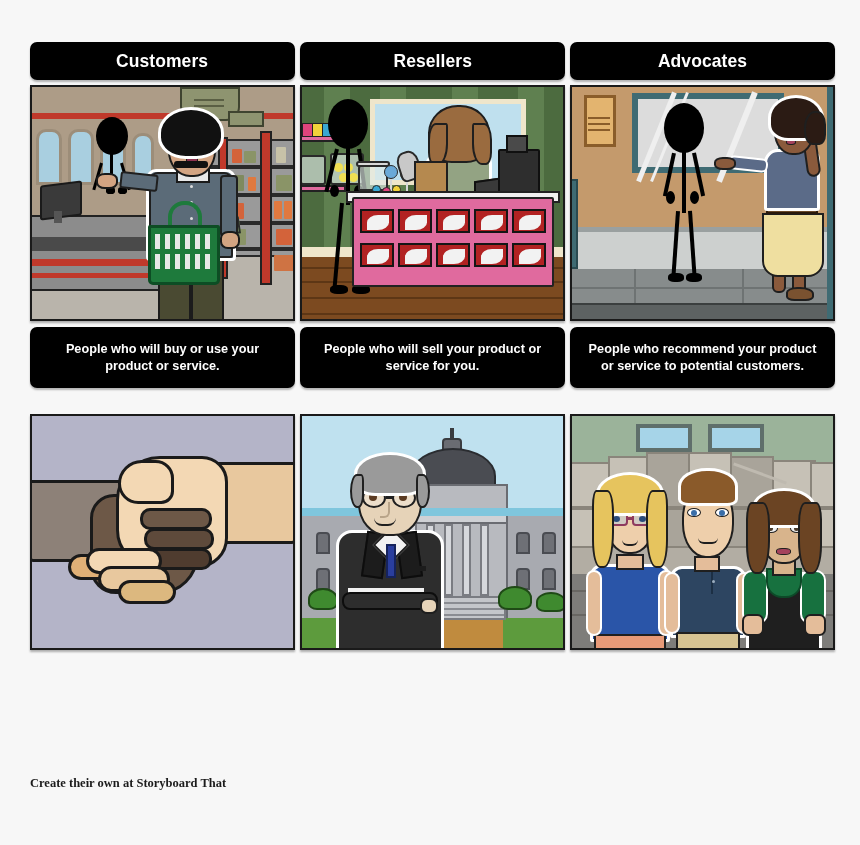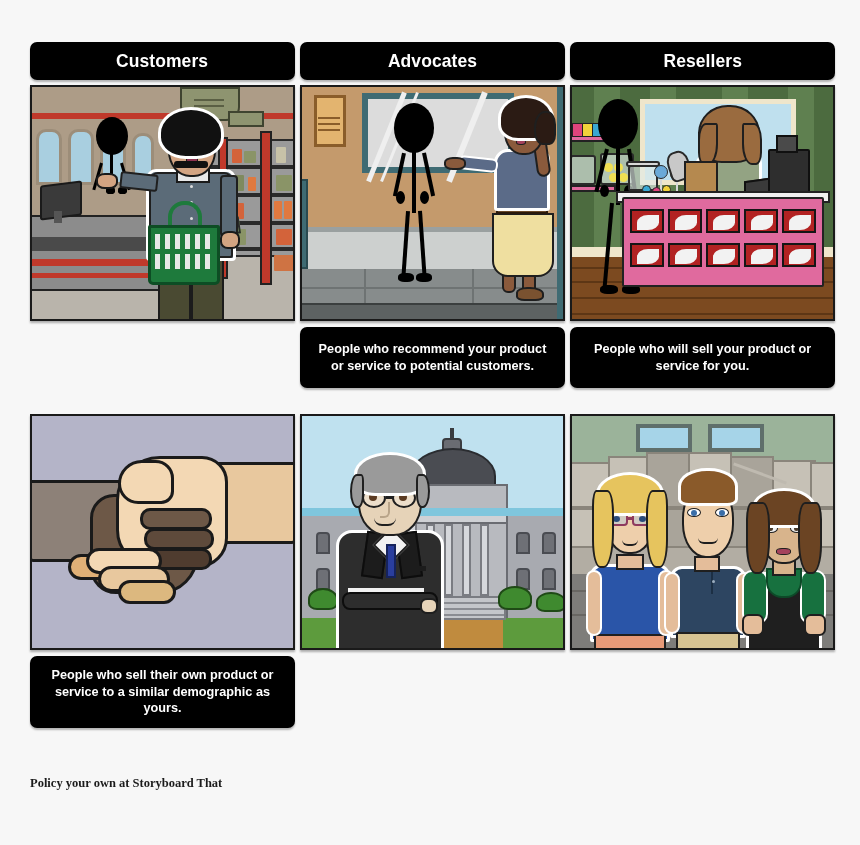--- a/index.html
+++ b/index.html
@@ -321,20 +321,135 @@
             <div class="p1-bslot" style="left:54px;top:6px"></div>
             <div class="p1-bslot" style="left:4px;top:26px"></div>
             <div class="p1-bslot" style="left:14px;top:26px"></div>
             <div class="p1-bslot" style="left:24px;top:26px"></div>
             <div class="p1-bslot" style="left:34px;top:26px"></div>
             <div class="p1-bslot" style="left:44px;top:26px"></div>
             <div class="p1-bslot" style="left:54px;top:26px"></div>
           </div>
         </div>
       </div>
+      <div class="caption">
+        <span>People who will buy or use your product or service.</span>
+      </div>
+    </div>
+
+    <div class="cell">
+      <div class="title-bar">
+        <span>Resellers</span>
+      </div>
+      <div class="frame">
+        <div class="scene">
+          <div class="p2-wall"></div>
+          <div class="p2-wstripe" style="left:22px;width:26px"></div>
+          <div class="p2-wstripe" style="left:78px;width:26px"></div>
+          <div class="p2-wstripe" style="left:150px;width:26px"></div>
+          <div class="p2-wstripe" style="left:216px;width:26px"></div>
+          <div class="p2-base"></div>
+          <div class="p2-floor">
+            <div class="p2-plank" style="top:10px"></div>
+            <div class="p2-plank" style="top:24px"></div>
+            <div class="p2-plank" style="top:40px"></div>
+            <div class="p2-plank" style="top:56px"></div>
+          </div>
+          <div class="p2-mirror"></div>
+
+          <div class="p2-shelf" style="top:48px;width:40px"></div>
+          <div class="p2-shelf" style="top:98px;width:46px"></div>
+          <div class="p2-prod abs" style="left:0;top:36px;width:9px;height:12px;background:#e0447c;border:1.5px solid #222"></div>
+          <div class="abs" style="left:10px;top:36px;width:9px;height:12px;background:#f2d23a;border:1.5px solid #222"></div>
+          <div class="abs" style="left:20px;top:36px;width:9px;height:12px;background:#3aa7d2;border:1.5px solid #222"></div>
+          <div class="abs" style="left:30px;top:36px;width:9px;height:12px;background:#e06a2a;border:1.5px solid #222"></div>
+          <div class="p2-jar" style="left:-2px;top:68px;width:26px;height:30px"></div>
+          <div class="p2-jar" style="left:28px;top:66px;width:34px;height:32px"></div>
+          <div class="abs" style="left:32px;top:76px;width:9px;height:9px;background:#f0df52;border-radius:50%"></div>
+          <div class="abs" style="left:42px;top:76px;width:9px;height:9px;background:#f0df52;border-radius:50%"></div>
+          <div class="abs" style="left:37px;top:86px;width:9px;height:9px;background:#f0df52;border-radius:50%"></div>
+          <div class="abs" style="left:47px;top:86px;width:9px;height:9px;background:#f0df52;border-radius:50%"></div>
+
+          <div class="stick-head" style="left:26px;top:12px;width:40px;height:50px"></div>
+          <div class="stick-leg" style="left:44px;top:60px;width:3.5px;height:58px"></div>
+          <div class="stick-leg" style="left:33px;top:62px;width:3.5px;height:44px;transform:rotate(14deg)"></div>
+          <div class="stick-leg" style="left:55px;top:62px;width:3.5px;height:44px;transform:rotate(-8deg)"></div>
+          <div class="stick-leg" style="left:28px;top:98px;width:9px;height:12px;border-radius:50%"></div>
+          <div class="stick-leg" style="left:52px;top:98px;width:9px;height:12px;border-radius:50%"></div>
+          <div class="stick-leg" style="left:38px;top:116px;width:3.5px;height:86px;transform:rotate(5deg)"></div>
+          <div class="stick-leg" style="left:50px;top:116px;width:3.5px;height:86px;transform:rotate(-4deg)"></div>
+          <div class="stick-leg" style="left:28px;top:198px;width:18px;height:9px;border-radius:40%"></div>
+          <div class="stick-leg" style="left:50px;top:198px;width:18px;height:9px;border-radius:40%"></div>
+
+          <div class="p2-clerk">
+            <div class="p2-cbody"></div>
+            <div class="p2-cface"></div>
+            <div class="abs" style="left:20px;top:28px;width:12px;height:8px;border:2px solid #3a3a3a;border-radius:50%;box-sizing:border-box;background:rgba(255,255,255,.3)"></div>
+            <div class="abs" style="left:38px;top:28px;width:12px;height:8px;border:2px solid #3a3a3a;border-radius:50%;box-sizing:border-box;background:rgba(255,255,255,.3)"></div>
+            <div class="abs" style="left:32px;top:31px;width:6px;height:2px;background:#3a3a3a"></div>
+            <div class="abs" style="left:29px;top:44px;width:10px;height:7px;background:#a4425c;border:1.5px solid #1f1f1f;border-radius:40%;box-sizing:border-box"></div>
+            <div class="p2-chair"></div>
+            <div class="abs" style="left:4px;top:18px;width:20px;height:42px;background:#9a6b3f;border:2px solid #1f1f1f;border-radius:40% 10% 50% 30%;box-sizing:border-box"></div>
+            <div class="abs" style="left:48px;top:18px;width:20px;height:42px;background:#9a6b3f;border:2px solid #1f1f1f;border-radius:10% 40% 30% 50%;box-sizing:border-box"></div>
+          </div>
+
+          <div class="p2-jar" style="left:56px;top:78px;width:30px;height:26px;border-radius:3px 3px 2px 2px"></div>
+          <div class="abs" style="left:54px;top:74px;width:34px;height:6px;background:#d8d8d8;border:2px solid #2a2a2a;border-radius:4px;box-sizing:border-box"></div>
+          <div class="p2-lolly" style="left:88px;top:86px;height:22px"></div>
+          <div class="p2-candy" style="left:82px;top:78px;width:14px;height:14px;background:#6aa9d8"></div>
+          <div class="p2-lolly" style="left:104px;top:88px;height:20px"></div>
+          <div class="p2-candy" style="left:98px;top:80px;width:14px;height:14px;background:#f2c43a"></div>
+          <div class="p2-candy" style="left:70px;top:98px;width:9px;height:9px;background:#3aa7d2"></div>
+          <div class="p2-candy" style="left:80px;top:100px;width:9px;height:9px;background:#e0447c"></div>
+          <div class="p2-candy" style="left:90px;top:98px;width:9px;height:9px;background:#f2d23a"></div>
+          <div class="p2-candy" style="left:88px;top:106px;width:9px;height:9px;background:#3fa55e"></div>
+          <div class="abs" style="left:96px;top:64px;width:22px;height:30px;background:#c8c8c8;border:2px solid #2a2a2a;border-radius:40% 40% 6px 6px;box-sizing:border-box;transform:rotate(-18deg)"></div>
+          <div class="p2-bag"></div>
+          <div class="p2-pad"></div>
+          <div class="abs" style="left:176px;top:106px;width:6px;height:5px;background:#c0392b"></div>
+          <div class="p2-reg"></div>
+          <div class="abs" style="left:204px;top:48px;width:22px;height:18px;background:#4a4a4a;border:2px solid #101010;box-sizing:border-box"></div>
+
+          <div class="p2-ctop"></div>
+          <div class="p2-counter"></div>
+          <div class="p2-bin" style="left:58px;top:122px;width:34px;height:24px">
+              <div class="p2-binw" style="left:5px;top:4px;width:22px;height:15px"></div>
+            </div>
+          <div class="p2-bin" style="left:96px;top:122px;width:34px;height:24px">
+              <div class="p2-binw" style="left:5px;top:4px;width:22px;height:15px"></div>
+            </div>
+          <div class="p2-bin" style="left:134px;top:122px;width:34px;height:24px">
+              <div class="p2-binw" style="left:5px;top:4px;width:22px;height:15px"></div>
+            </div>
+          <div class="p2-bin" style="left:172px;top:122px;width:34px;height:24px">
+              <div class="p2-binw" style="left:5px;top:4px;width:22px;height:15px"></div>
+            </div>
+          <div class="p2-bin" style="left:210px;top:122px;width:34px;height:24px">
+              <div class="p2-binw" style="left:5px;top:4px;width:22px;height:15px"></div>
+            </div>
+          <div class="p2-bin" style="left:58px;top:156px;width:34px;height:24px">
+              <div class="p2-binw" style="left:5px;top:4px;width:22px;height:15px"></div>
+            </div>
+          <div class="p2-bin" style="left:96px;top:156px;width:34px;height:24px">
+              <div class="p2-binw" style="left:5px;top:4px;width:22px;height:15px"></div>
+            </div>
+          <div class="p2-bin" style="left:134px;top:156px;width:34px;height:24px">
+              <div class="p2-binw" style="left:5px;top:4px;width:22px;height:15px"></div>
+            </div>
+          <div class="p2-bin" style="left:172px;top:156px;width:34px;height:24px">
+              <div class="p2-binw" style="left:5px;top:4px;width:22px;height:15px"></div>
+            </div>
+          <div class="p2-bin" style="left:210px;top:156px;width:34px;height:24px">
+              <div class="p2-binw" style="left:5px;top:4px;width:22px;height:15px"></div>
+            </div>
+        </div>
+      </div>
+      <div class="caption">
+        <span>People who will sell your product or service for you.</span>
+      </div>
     </div>
 
     <div class="cell">
       <div class="title-bar">
         <span>Advocates</span>
       </div>
       <div class="frame">
         <div class="scene">
           <div class="p3-wall"></div>
           <div class="p3-lower"></div>
@@ -389,132 +504,20 @@
             <div class="abs" style="left:34px;top:44px;width:10px;height:6px;background:#a4425c;border:1.5px solid #1f1f1f;border-radius:40%;box-sizing:border-box"></div>
             <div class="p3-whair"></div>
             <div class="abs" style="left:52px;top:16px;width:22px;height:34px;background:#2b1b14;border-radius:50% 40% 30% 40%;border:2px solid #1f1f1f;box-sizing:border-box"></div>
           </div>
         </div>
       </div>
       <div class="caption">
         <span>People who recommend your product or service to potential customers.</span>
       </div>
     </div>
-
-    <div class="cell">
-      <div class="title-bar">
-        <span>Resellers</span>
-      </div>
-      <div class="frame">
-        <div class="scene">
-          <div class="p2-wall"></div>
-          <div class="p2-wstripe" style="left:22px;width:26px"></div>
-          <div class="p2-wstripe" style="left:78px;width:26px"></div>
-          <div class="p2-wstripe" style="left:150px;width:26px"></div>
-          <div class="p2-wstripe" style="left:216px;width:26px"></div>
-          <div class="p2-base"></div>
-          <div class="p2-floor">
-            <div class="p2-plank" style="top:10px"></div>
-            <div class="p2-plank" style="top:24px"></div>
-            <div class="p2-plank" style="top:40px"></div>
-            <div class="p2-plank" style="top:56px"></div>
-          </div>
-          <div class="p2-mirror"></div>
-
-          <div class="p2-shelf" style="top:48px;width:40px"></div>
-          <div class="p2-shelf" style="top:98px;width:46px"></div>
-          <div class="p2-prod abs" style="left:0;top:36px;width:9px;height:12px;background:#e0447c;border:1.5px solid #222"></div>
-          <div class="abs" style="left:10px;top:36px;width:9px;height:12px;background:#f2d23a;border:1.5px solid #222"></div>
-          <div class="abs" style="left:20px;top:36px;width:9px;height:12px;background:#3aa7d2;border:1.5px solid #222"></div>
-          <div class="abs" style="left:30px;top:36px;width:9px;height:12px;background:#e06a2a;border:1.5px solid #222"></div>
-          <div class="p2-jar" style="left:-2px;top:68px;width:26px;height:30px"></div>
-          <div class="p2-jar" style="left:28px;top:66px;width:34px;height:32px"></div>
-          <div class="abs" style="left:32px;top:76px;width:9px;height:9px;background:#f0df52;border-radius:50%"></div>
-          <div class="abs" style="left:42px;top:76px;width:9px;height:9px;background:#f0df52;border-radius:50%"></div>
-          <div class="abs" style="left:37px;top:86px;width:9px;height:9px;background:#f0df52;border-radius:50%"></div>
-          <div class="abs" style="left:47px;top:86px;width:9px;height:9px;background:#f0df52;border-radius:50%"></div>
-
-          <div class="stick-head" style="left:26px;top:12px;width:40px;height:50px"></div>
-          <div class="stick-leg" style="left:44px;top:60px;width:3.5px;height:58px"></div>
-          <div class="stick-leg" style="left:33px;top:62px;width:3.5px;height:44px;transform:rotate(14deg)"></div>
-          <div class="stick-leg" style="left:55px;top:62px;width:3.5px;height:44px;transform:rotate(-8deg)"></div>
-          <div class="stick-leg" style="left:28px;top:98px;width:9px;height:12px;border-radius:50%"></div>
-          <div class="stick-leg" style="left:52px;top:98px;width:9px;height:12px;border-radius:50%"></div>
-          <div class="stick-leg" style="left:38px;top:116px;width:3.5px;height:86px;transform:rotate(5deg)"></div>
-          <div class="stick-leg" style="left:50px;top:116px;width:3.5px;height:86px;transform:rotate(-4deg)"></div>
-          <div class="stick-leg" style="left:28px;top:198px;width:18px;height:9px;border-radius:40%"></div>
-          <div class="stick-leg" style="left:50px;top:198px;width:18px;height:9px;border-radius:40%"></div>
-
-          <div class="p2-clerk">
-            <div class="p2-cbody"></div>
-            <div class="p2-cface"></div>
-            <div class="abs" style="left:20px;top:28px;width:12px;height:8px;border:2px solid #3a3a3a;border-radius:50%;box-sizing:border-box;background:rgba(255,255,255,.3)"></div>
-            <div class="abs" style="left:38px;top:28px;width:12px;height:8px;border:2px solid #3a3a3a;border-radius:50%;box-sizing:border-box;background:rgba(255,255,255,.3)"></div>
-            <div class="abs" style="left:32px;top:31px;width:6px;height:2px;background:#3a3a3a"></div>
-            <div class="abs" style="left:29px;top:44px;width:10px;height:7px;background:#a4425c;border:1.5px solid #1f1f1f;border-radius:40%;box-sizing:border-box"></div>
-            <div class="p2-chair"></div>
-            <div class="abs" style="left:4px;top:18px;width:20px;height:42px;background:#9a6b3f;border:2px solid #1f1f1f;border-radius:40% 10% 50% 30%;box-sizing:border-box"></div>
-            <div class="abs" style="left:48px;top:18px;width:20px;height:42px;background:#9a6b3f;border:2px solid #1f1f1f;border-radius:10% 40% 30% 50%;box-sizing:border-box"></div>
-          </div>
-
-          <div class="p2-jar" style="left:56px;top:78px;width:30px;height:26px;border-radius:3px 3px 2px 2px"></div>
-          <div class="abs" style="left:54px;top:74px;width:34px;height:6px;background:#d8d8d8;border:2px solid #2a2a2a;border-radius:4px;box-sizing:border-box"></div>
-          <div class="p2-lolly" style="left:88px;top:86px;height:22px"></div>
-          <div class="p2-candy" style="left:82px;top:78px;width:14px;height:14px;background:#6aa9d8"></div>
-          <div class="p2-lolly" style="left:104px;top:88px;height:20px"></div>
-          <div class="p2-candy" style="left:98px;top:80px;width:14px;height:14px;background:#f2c43a"></div>
-          <div class="p2-candy" style="left:70px;top:98px;width:9px;height:9px;background:#3aa7d2"></div>
-          <div class="p2-candy" style="left:80px;top:100px;width:9px;height:9px;background:#e0447c"></div>
-          <div class="p2-candy" style="left:90px;top:98px;width:9px;height:9px;background:#f2d23a"></div>
-          <div class="p2-candy" style="left:88px;top:106px;width:9px;height:9px;background:#3fa55e"></div>
-          <div class="abs" style="left:96px;top:64px;width:22px;height:30px;background:#c8c8c8;border:2px solid #2a2a2a;border-radius:40% 40% 6px 6px;box-sizing:border-box;transform:rotate(-18deg)"></div>
-          <div class="p2-bag"></div>
-          <div class="p2-pad"></div>
-          <div class="abs" style="left:176px;top:106px;width:6px;height:5px;background:#c0392b"></div>
-          <div class="p2-reg"></div>
-          <div class="abs" style="left:204px;top:48px;width:22px;height:18px;background:#4a4a4a;border:2px solid #101010;box-sizing:border-box"></div>
-
-          <div class="p2-ctop"></div>
-          <div class="p2-counter"></div>
-          <div class="p2-bin" style="left:58px;top:122px;width:34px;height:24px">
-              <div class="p2-binw" style="left:5px;top:4px;width:22px;height:15px"></div>
-            </div>
-          <div class="p2-bin" style="left:96px;top:122px;width:34px;height:24px">
-              <div class="p2-binw" style="left:5px;top:4px;width:22px;height:15px"></div>
-            </div>
-          <div class="p2-bin" style="left:134px;top:122px;width:34px;height:24px">
-              <div class="p2-binw" style="left:5px;top:4px;width:22px;height:15px"></div>
-            </div>
-          <div class="p2-bin" style="left:172px;top:122px;width:34px;height:24px">
-              <div class="p2-binw" style="left:5px;top:4px;width:22px;height:15px"></div>
-            </div>
-          <div class="p2-bin" style="left:210px;top:122px;width:34px;height:24px">
-              <div class="p2-binw" style="left:5px;top:4px;width:22px;height:15px"></div>
-            </div>
-          <div class="p2-bin" style="left:58px;top:156px;width:34px;height:24px">
-              <div class="p2-binw" style="left:5px;top:4px;width:22px;height:15px"></div>
-            </div>
-          <div class="p2-bin" style="left:96px;top:156px;width:34px;height:24px">
-              <div class="p2-binw" style="left:5px;top:4px;width:22px;height:15px"></div>
-            </div>
-          <div class="p2-bin" style="left:134px;top:156px;width:34px;height:24px">
-              <div class="p2-binw" style="left:5px;top:4px;width:22px;height:15px"></div>
-            </div>
-          <div class="p2-bin" style="left:172px;top:156px;width:34px;height:24px">
-              <div class="p2-binw" style="left:5px;top:4px;width:22px;height:15px"></div>
-            </div>
-          <div class="p2-bin" style="left:210px;top:156px;width:34px;height:24px">
-              <div class="p2-binw" style="left:5px;top:4px;width:22px;height:15px"></div>
-            </div>
-        </div>
-      </div>
-      <div class="caption">
-        <span>People who will sell your product or service for you.</span>
-      </div>
-    </div>
   </div>
 
   <div class="row row2">
 
     <div class="cell">
       <div class="frame">
         <div class="scene">
           <div class="p4-bg"></div>
           <div class="p4-armL"></div>
           <div class="p4-armR"></div>
@@ -522,23 +525,20 @@
           <div class="p4-palmR"></div>
           <div class="p4-fing" style="left:108px;top:92px;width:72px;height:22px;background:#6d5847;border-radius:10px"></div>
           <div class="p4-fing" style="left:112px;top:112px;width:70px;height:22px;background:#5e4a3b;border-radius:10px"></div>
           <div class="p4-fing" style="left:116px;top:132px;width:64px;height:22px;background:#4f3c2f;border-radius:10px"></div>
           <div class="p4-thumb" style="left:86px;top:44px;width:56px;height:44px;background:#f3d8b4;border-radius:26px 20px 14px 22px"></div>
           <div class="p4-fing" style="left:36px;top:138px;width:74px;height:26px;background:#e0b077;border-radius:14px"></div>
           <div class="p4-fing" style="left:54px;top:132px;width:76px;height:26px;background:#f3d8b4;border-radius:14px"></div>
           <div class="p4-fing" style="left:66px;top:150px;width:72px;height:26px;background:#e8c89e;border-radius:14px"></div>
           <div class="p4-fing" style="left:86px;top:164px;width:58px;height:24px;background:#dcb87f;border-radius:14px"></div>
         </div>
-      </div>
-      <div class="caption">
-        <span>People who sell their own product or service to a similar demographic as yours.</span>
       </div>
     </div>
 
     <div class="cell">
       <div class="frame">
         <div class="scene">
           <div class="p5-sky"></div>
           <div class="p5-grass"></div>
           <div class="p5-path" style="left:60px;right:60px;width:auto"></div>
           <div class="p5-spire"></div>
@@ -678,14 +678,14 @@
             <div class="abs" style="left:36px;top:60px;width:15px;height:7px;background:#a4425c;border:1.5px solid #1f1f1f;border-radius:40%;box-sizing:border-box"></div>
             <div class="p6-hair" style="left:12px;top:0;width:64px;height:40px;background:#6b4423;border-radius:50% 50% 26% 26%"></div>
             <div class="abs" style="left:6px;top:14px;width:24px;height:72px;background:#6b4423;border:2px solid #1f1f1f;border-radius:24% 30% 46% 40%;box-sizing:border-box"></div>
             <div class="abs" style="left:58px;top:14px;width:24px;height:72px;background:#6b4423;border:2px solid #1f1f1f;border-radius:30% 24% 40% 46%;box-sizing:border-box"></div>
           </div>
         </div>
       </div>
     </div>
   </div>
 
-  <div class="footer">Policy your own at Storyboard That</div>
+  <div class="footer">Create their own at Storyboard That</div>
 </div>
 
 </body></html>

